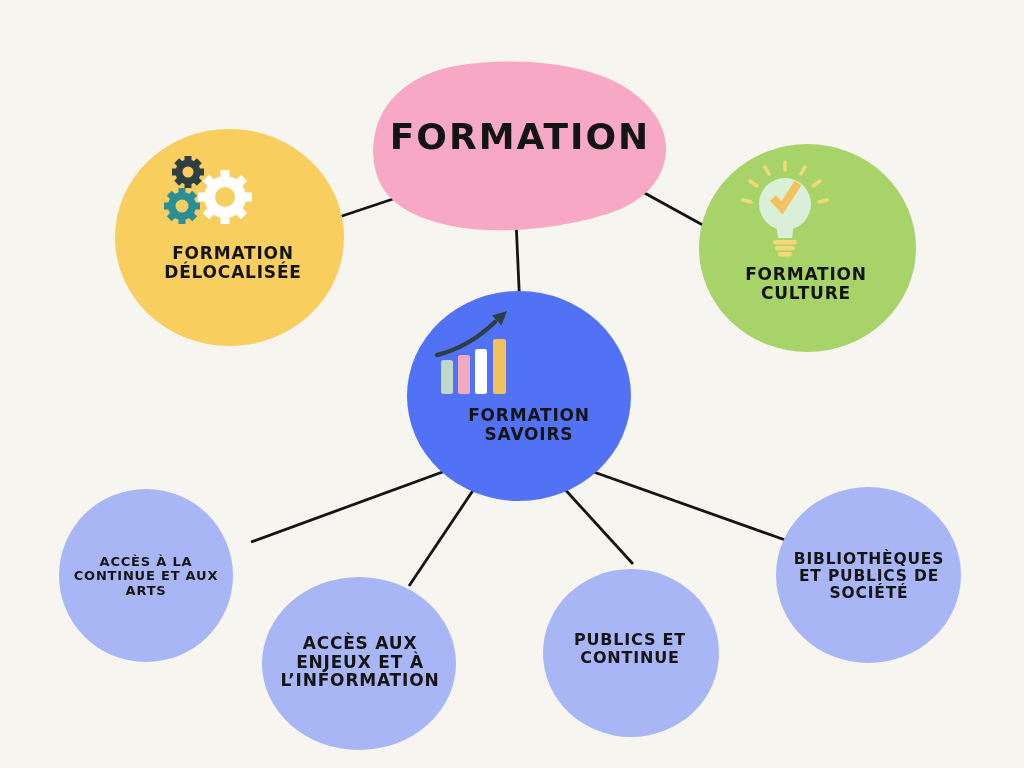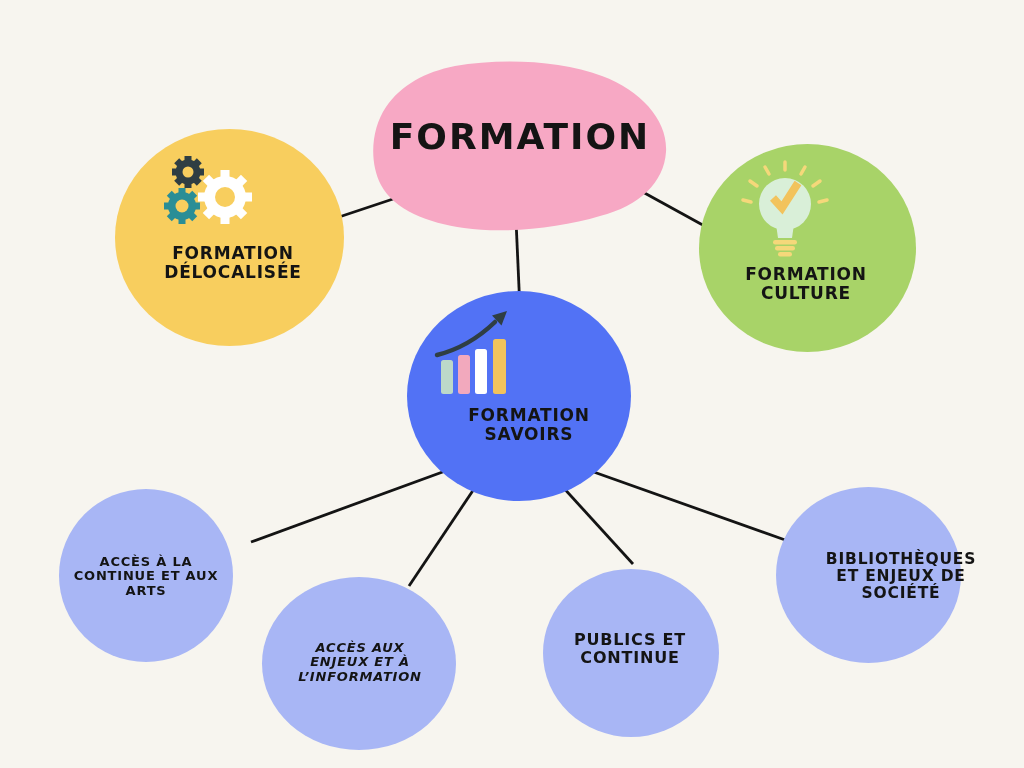--- a/index.html
+++ b/index.html
@@ -29,23 +29,23 @@
   .label div{white-space:nowrap;}
   #title{
     position:absolute;left:520px;top:136px;transform:translate(-50%,-50%);
     font-size:36px;font-weight:700;letter-spacing:2px;color:#141414;z-index:2;
     white-space:nowrap;
   }
   .lbl-yellow{left:233px;top:263px;font-size:17px;}
   .lbl-green {left:806px;top:284px;font-size:17px;}
   .lbl-blue  {left:529px;top:425px;font-size:17px;}
   .lbl-c1{left:146px;top:576px;font-size:13px;}
-  .lbl-c2{left:360px;top:662px;font-size:13px;font-style:italic;}
+  .lbl-c2{left:360px;top:662px;font-size:17px;}
   .lbl-c3{left:630px;top:649px;font-size:16px;text-align:center;}
-  .lbl-c4{left:869px;top:577px;font-size:15.5px;margin-left:32px;}
+  .lbl-c4{left:869px;top:577px;font-size:15.5px;}
 </style>
 </head>
 <body>
 
 <svg id="underlay" width="1024" height="768" viewBox="0 0 1024 768">
   <g stroke="#141414" stroke-width="2.8">
     <line x1="420" y1="190" x2="300" y2="230"></line>
     <line x1="630" y1="185" x2="730" y2="240"></line>
     <line x1="516" y1="220" x2="520" y2="310"></line>
     <line x1="500" y1="451" x2="251" y2="542"></line>
@@ -161,15 +161,15 @@
 
 <div class="node node-peri node-c3"></div>
 <div class="label lbl-c3">
   <div>PUBLICS ET</div>
   <div>CONTINUE</div>
 </div>
 
 <div class="node node-peri node-c4"></div>
 <div class="label lbl-c4">
   <div>BIBLIOTHÈQUES</div>
-  <div>ET ENJEUX DE</div>
+  <div>ET PUBLICS DE</div>
   <div>SOCIÉTÉ</div>
 </div>
 
 </body></html>

